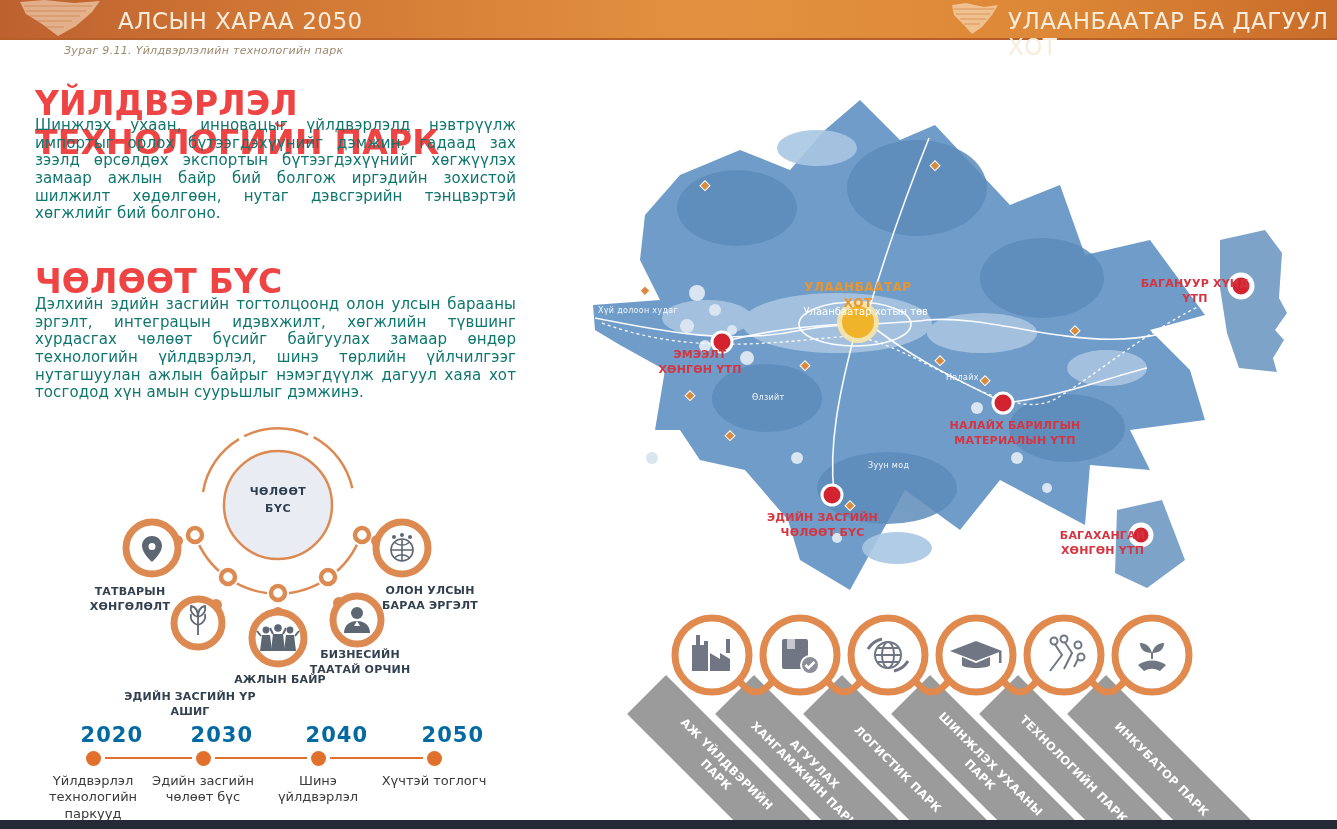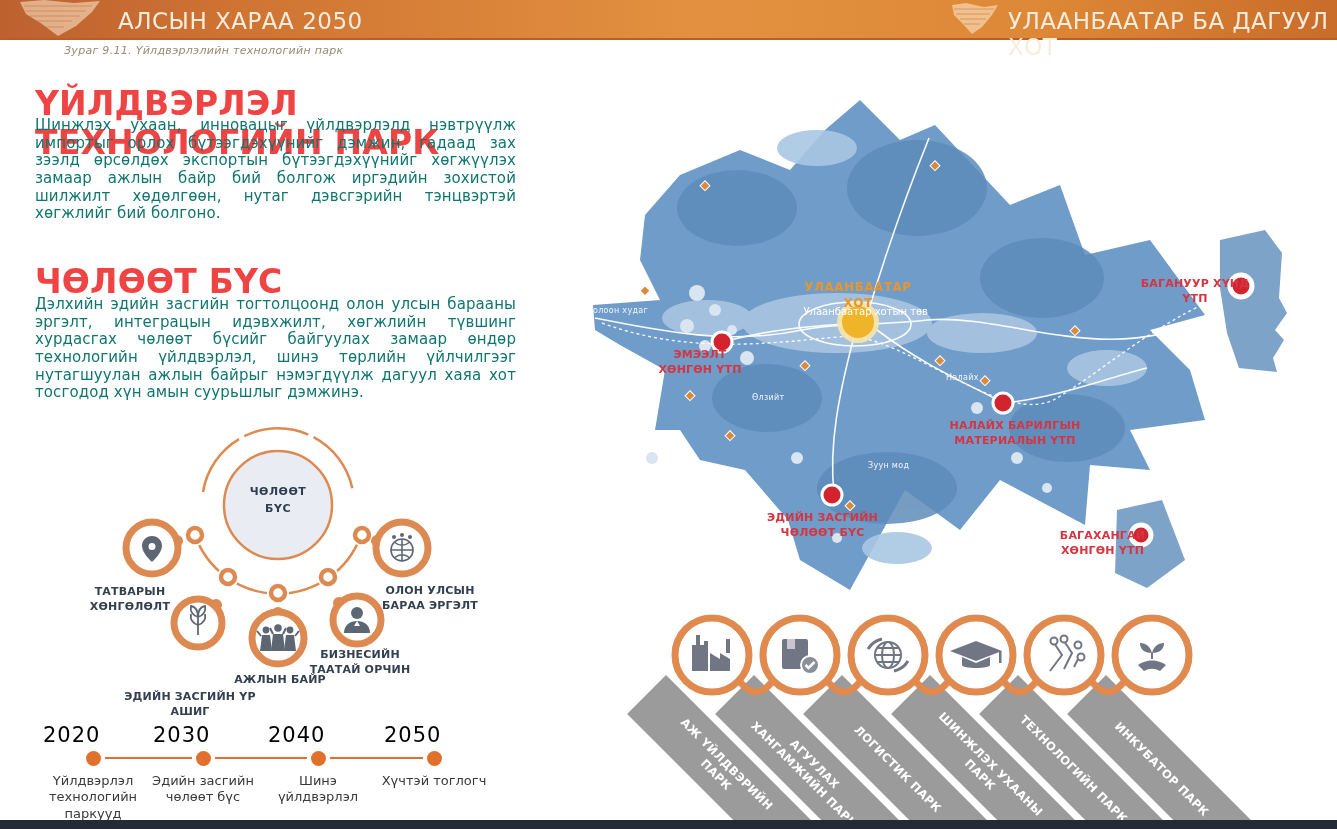--- a/index.html
+++ b/index.html
@@ -13,21 +13,21 @@
   .hdr-title{color:#f8ecdd;font-size:23px;letter-spacing:.5px;font-weight:400;top:8px;}
   
   #caption{left:64px;top:44px;font-size:11px;font-style:italic;color:#9b8a6e;letter-spacing:.3px;}
   
   .h1{left:35px;width:500px;font-size:33px;font-weight:bold;color:#ef4444;letter-spacing:.2px;}
   .para{left:35px;width:481px;font-size:15px;line-height:1.18;color:#0f766e;text-align:justify;letter-spacing:.1px;}
   
   .diag-label{font-size:11px;font-weight:bold;color:#33404f;text-align:center;line-height:1.35;letter-spacing:.2px;}
   .center-label{font-size:11px;font-weight:bold;color:#2d3e50;text-align:center;line-height:1.55;letter-spacing:.5px;white-space:pre-line;}
   
-  .tl-year{font-size:21px;font-weight:normal;color:#000000;text-align:left;letter-spacing:1px;}
+  .tl-year{font-size:21px;font-weight:bold;color:#0369a1;text-align:right;letter-spacing:1px;}
   .tl-line{top:757px;height:2px;background:#e2702d;}
   .tl-dot{width:15px;height:15px;border-radius:50%;background:#e2702d;box-shadow:0 0 0 4px #fff;top:751px;}
   .tl-label{font-size:13px;color:#3a3a3a;text-align:center;line-height:1.25;top:773px;}
   
   .red-label{font-size:11px;font-weight:bold;color:#d63440;text-align:center;line-height:1.4;letter-spacing:.2px;}
   .place-label{font-size:8px;color:rgba(255,255,255,.9);letter-spacing:.3px;}
   .city-label{font-size:12px;font-weight:bold;color:#e8962f;text-align:center;line-height:1.3;letter-spacing:.5px;}
   .city-sub{font-size:10px;color:#fff;text-align:right;}
   
   .ribbon{width:212px;height:55px;background:#9b9b9b;transform:rotate(45deg);transform-origin:0 0;
@@ -245,21 +245,21 @@
     <circle cx="271" cy="254" r="21" fill="#f9e6a8" opacity=".9"></circle>
     <circle cx="271" cy="254" r="16" fill="#f0b42a"></circle>
 
     <circle cx="135" cy="274" r="10" fill="#d3232f" stroke="#fff" stroke-width="3"></circle>
     <circle cx="245" cy="427" r="10" fill="#d3232f" stroke="#fff" stroke-width="3"></circle>
     <circle cx="416" cy="335" r="10" fill="#d3232f" stroke="#fff" stroke-width="3"></circle>
     <circle cx="654" cy="218" r="11" fill="#d3232f" stroke="#fff" stroke-width="5"></circle>
     <circle cx="554" cy="467" r="10" fill="#d3232f" stroke="#fff" stroke-width="5"></circle>
   </svg>
 
-  <div class="abs place-label" style="left:568px;top:306px;">Хүй долоон худаг</div>
+  <div class="abs place-label" style="left:598px;top:306px;">Хүй долоон худаг</div>
   <div class="abs place-label" style="left:616px;top:400px;">Туул</div>
   <div class="abs place-label" style="left:752px;top:393px;">Өлзийт</div>
   <div class="abs place-label" style="left:868px;top:461px;">Зуун мод</div>
   <div class="abs place-label" style="left:946px;top:373px;">Налайх</div>
 
   <div class="abs city-label" style="left:798px;top:280px;width:120px;">УЛААНБААТАР ХОТ</div>
   <div class="abs city-sub" style="left:788px;top:306px;width:140px;">Улаанбаатар хотын төв</div>
 
   <div class="abs red-label" style="left:650px;top:347px;width:100px;">ЭМЭЭЛТ ХӨНГӨН ҮТП</div>
   <div class="abs red-label" style="left:1140px;top:276px;width:110px;">БАГАНУУР ХҮНД ҮТП</div>

